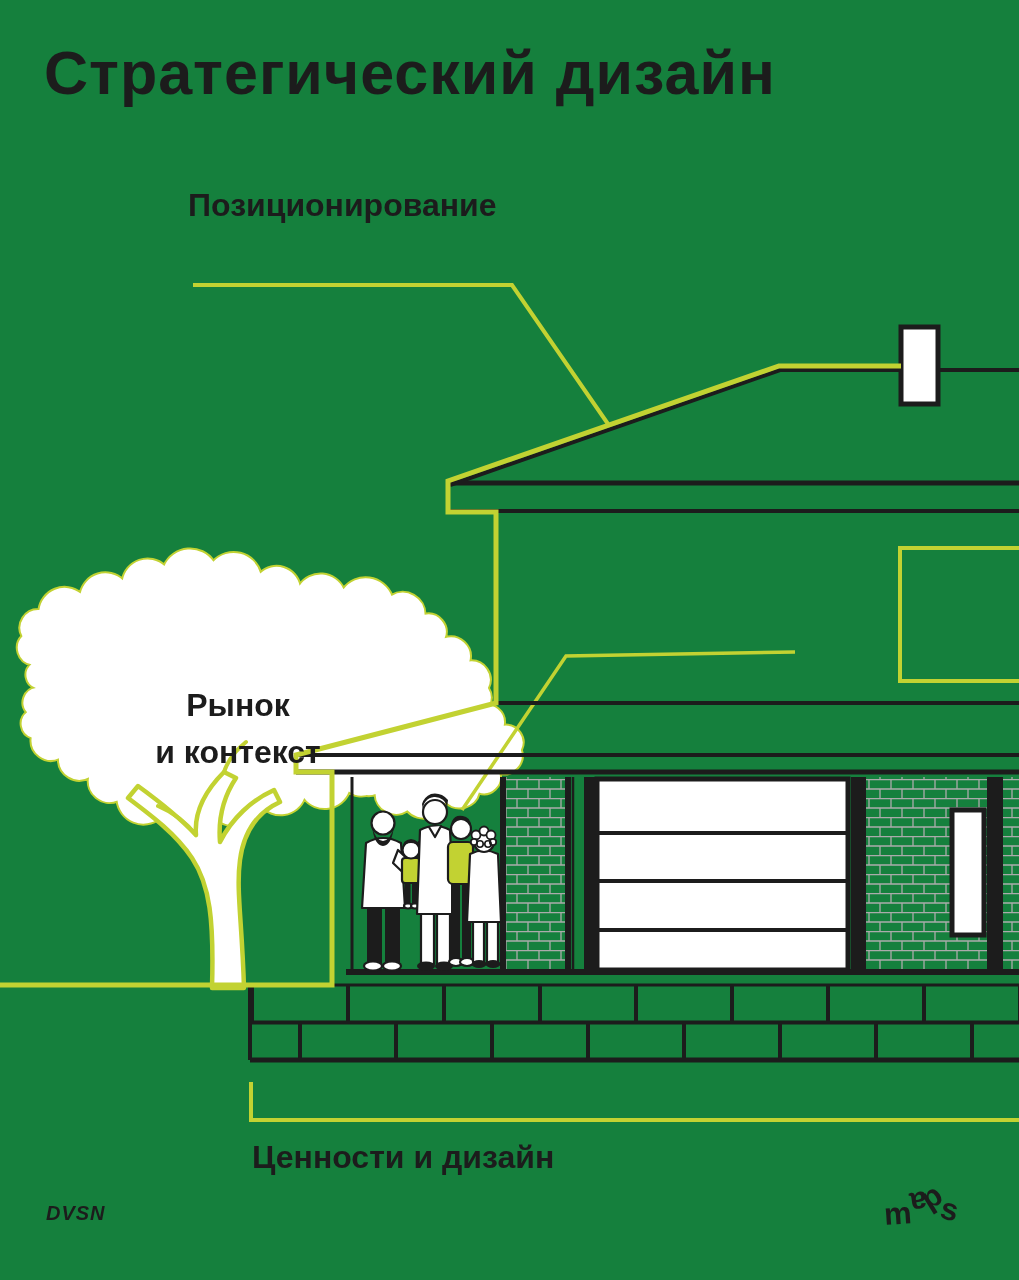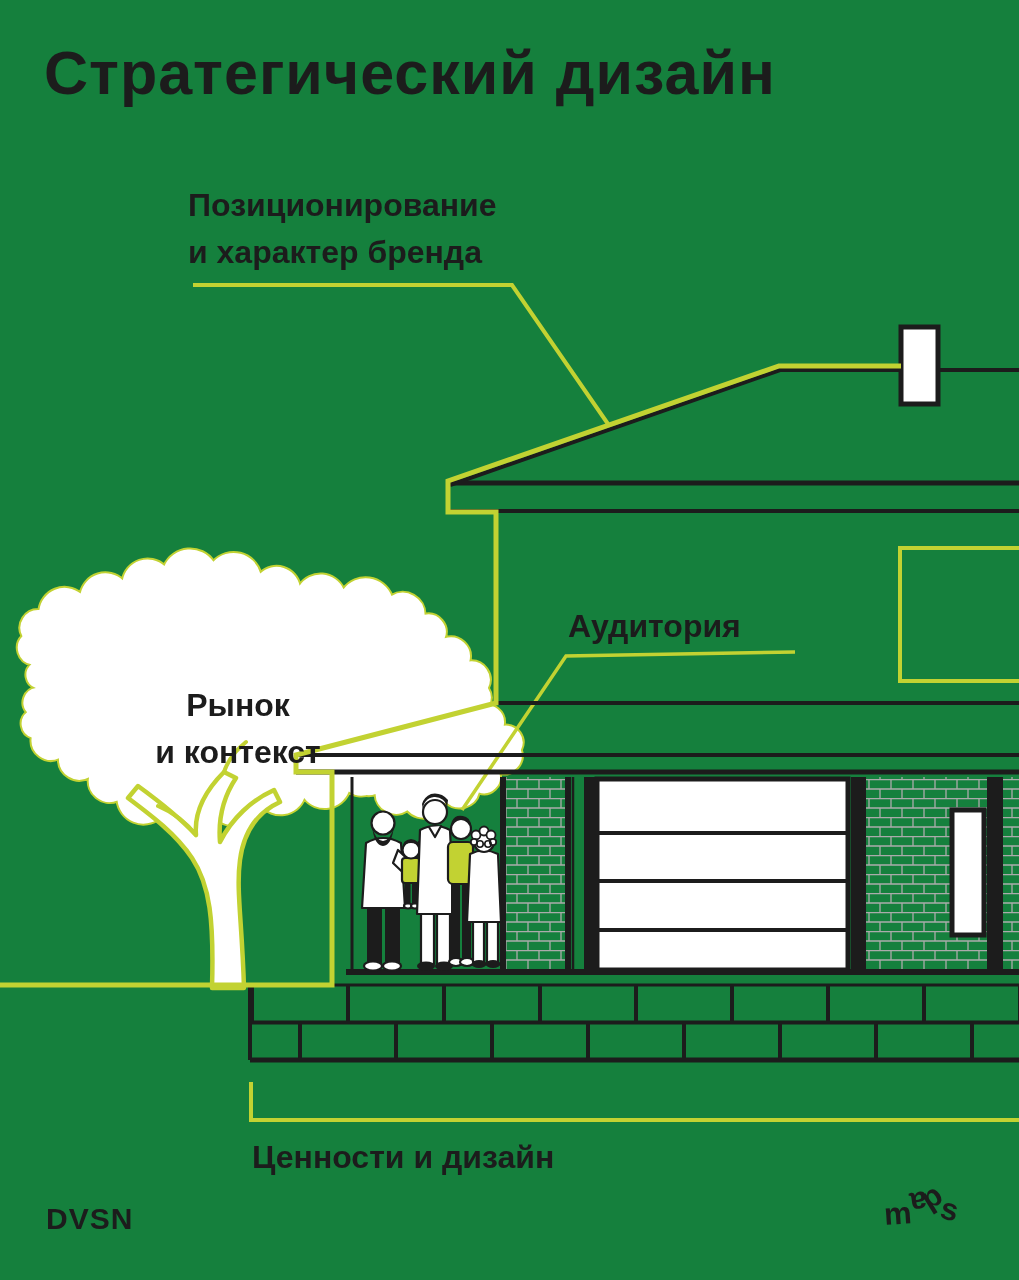--- a/index.html
+++ b/index.html
@@ -9,21 +9,21 @@
     font-family:"Liberation Sans","DejaVu Sans",sans-serif;color:var(--ink);
   }
   svg{display:block;position:absolute;left:0;top:0;}
   .txt{position:absolute;font-weight:bold;color:var(--ink);white-space:nowrap;}
   .title{left:44px;top:38px;font-size:61px;letter-spacing:1px;}
   .lbl{font-size:32px;line-height:47px;}
   .lbl-pos{left:188px;top:182px;}
   .lbl-market{left:88px;top:650px;width:300px;text-align:center;margin-top:32px;}
   .lbl-aud{left:568px;top:603px;}
   .lbl-val{left:252px;top:1134px;}
-  .brand-left{left:46px;top:1202px;font-size:30px;letter-spacing:1px;}
+  .brand-left{left:46px;top:1202px;font-size:20px;letter-spacing:1px;font-style:italic;}
   .brand-right{left:884px;top:1192px;font-size:31px;}
   .brand-right span{display:inline-block;position:relative;}
   .lt-m{top:4px;transform:rotate(-4deg);}
   .lt-a{top:-8px;margin-left:-2px;transform:rotate(172deg);}
   .lt-d{top:-10px;margin-left:-3px;transform:rotate(148deg);}
   .lt-s{top:0px;margin-left:-2px;transform:rotate(14deg);}
   
   .ln{stroke:var(--ink);fill:none;}
   .acc{stroke:var(--accent);fill:none;}
   .cstroke{stroke:var(--accent);stroke-width:4;fill:none;}
@@ -180,29 +180,27 @@
           <path d="M483,844 h2"></path>
         </g>
       </g>
     </g>
   </svg>
 
   <div class="txt title">Стратегический дизайн</div>
 
   <div class="txt lbl lbl-pos">
     <div>Позиционирование</div>
-    <div>и характер бренда</div>
   </div>
 
   <div class="txt lbl lbl-market">
     <div>Рынок</div>
     <div>и контекст</div>
   </div>
 
-  <div class="txt lbl lbl-aud">Аудитория</div>
 
   <div class="txt lbl lbl-val">Ценности и дизайн</div>
 
   <div class="txt brand-left">DVSN</div>
 
   <div class="txt brand-right">
     <span class="lt-m">m</span><span class="lt-a">a</span><span class="lt-d">d</span><span class="lt-s">s</span>
   </div>
 
 </div>

